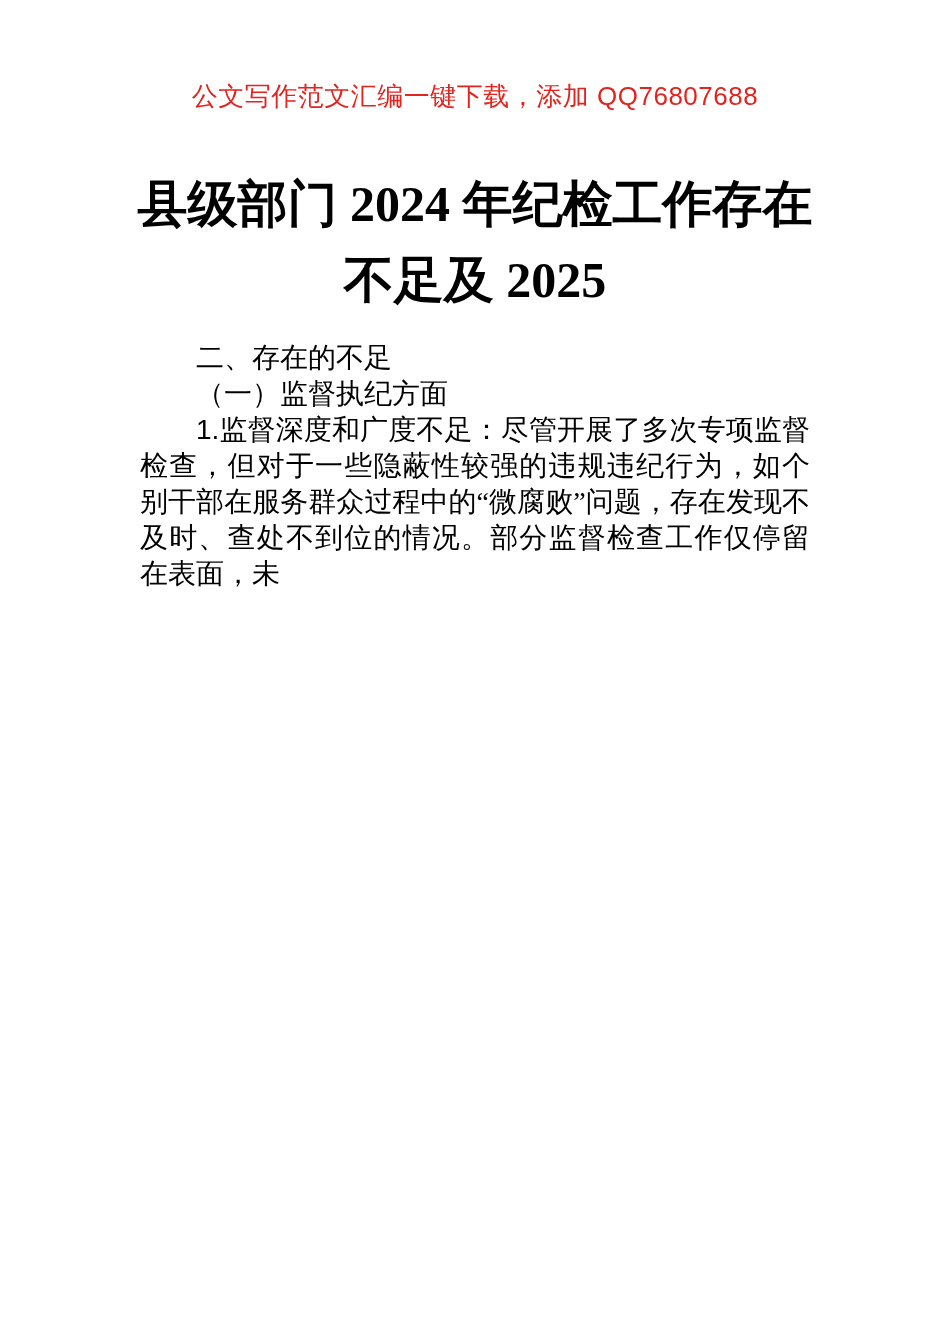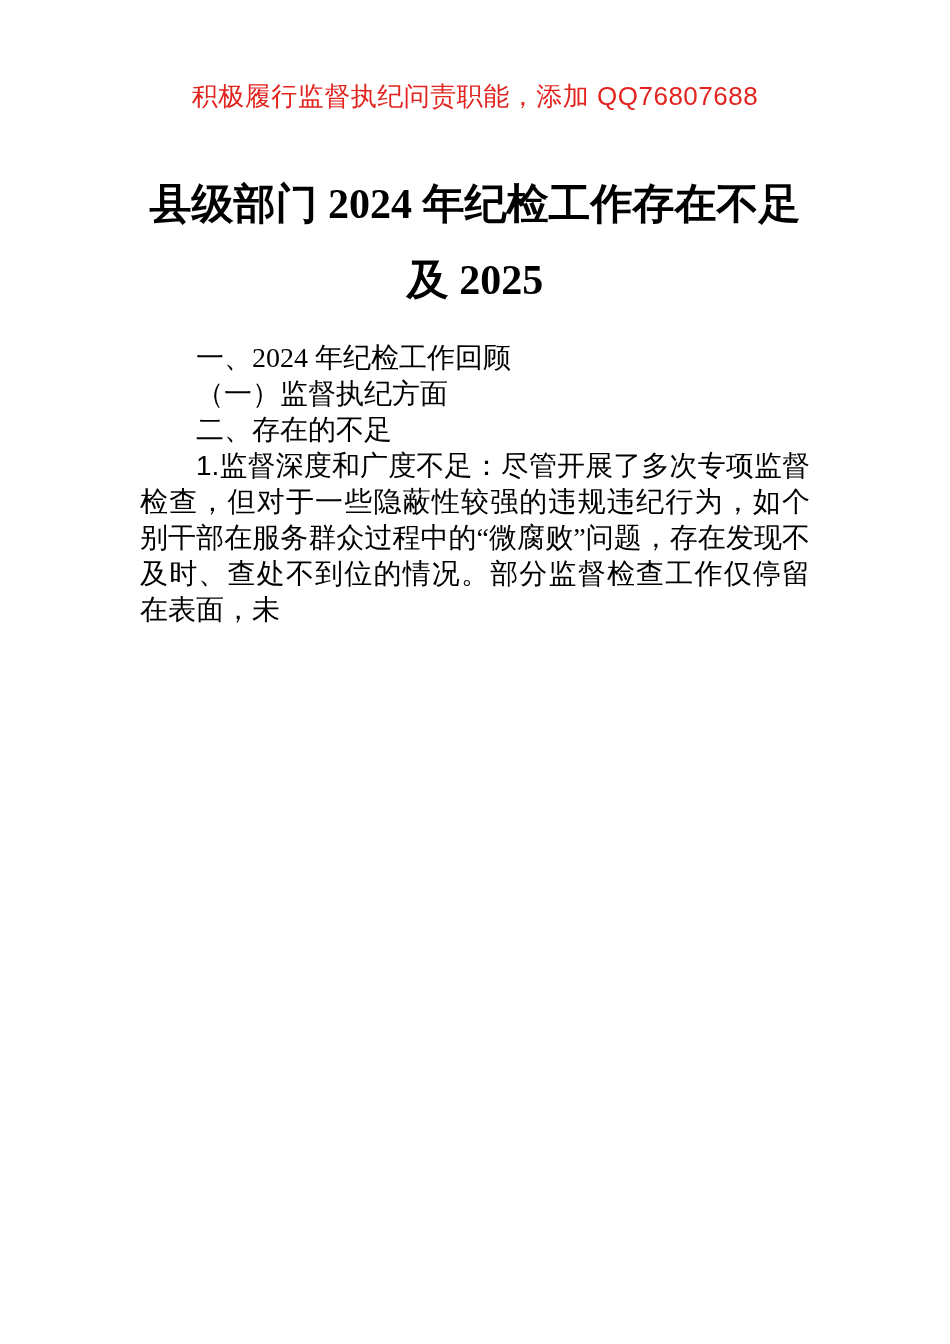--- a/index.html
+++ b/index.html
@@ -26,21 +26,21 @@
     font-size: 26px;
     line-height: 36px;
     color: #e2241f;
     letter-spacing: 0.5px;
   }
   .doc-title {
     margin: 52px 135px 0 135px;
     text-align: center;
     font-family: "Liberation Serif", "DejaVu Serif", serif;
     font-weight: 700;
-    font-size: 42px;
+    font-size: 50px;
     line-height: 76px;
     color: #000000;
   }
   .doc-body {
     margin: 22px 140px 0 140px;
     font-family: "Liberation Serif", "DejaVu Serif", serif;
     font-size: 28px;
     line-height: 36px;
     color: #000000;
     text-align: justify;
@@ -53,36 +53,35 @@
   .lead-bold {
     font-family: "Liberation Sans", "DejaVu Sans", sans-serif;
     font-weight: 400;
   }
 </style>
 </head>
 <body>
 
 <div class="page">
 
-  <div class="ad-note">积极履行监督执纪问责职能，添加 QQ76807688</div>
+  <div class="ad-note">公文写作范文汇编一键下载，添加 QQ76807688</div>
 
   <div class="doc-title">
     <div>县级部门 2024 年纪检工作存在不足及 2025</div>
   </div>
 
   <div class="doc-body">
 
-    <p>一、2024 年纪检工作回顾</p>
 
 
 
 
+    <p>二、存在的不足</p>
+
     <p>（一）监督执纪方面</p>
-
-    <p>二、存在的不足</p>
 
     <p>
       <span class="lead-bold">1.监督深度和广度不足：</span><span>尽管开展了多次专项监督检查，但对于一些隐蔽性较强的违规违纪行为，如个别干部在服务群众过程中的“微腐败”问题，存在发现不及时、查处不到位的情况。部分监督检查工作仅停留在表面，未</span>
     </p>
 
   </div>
 
 </div>
 
 </body></html>

